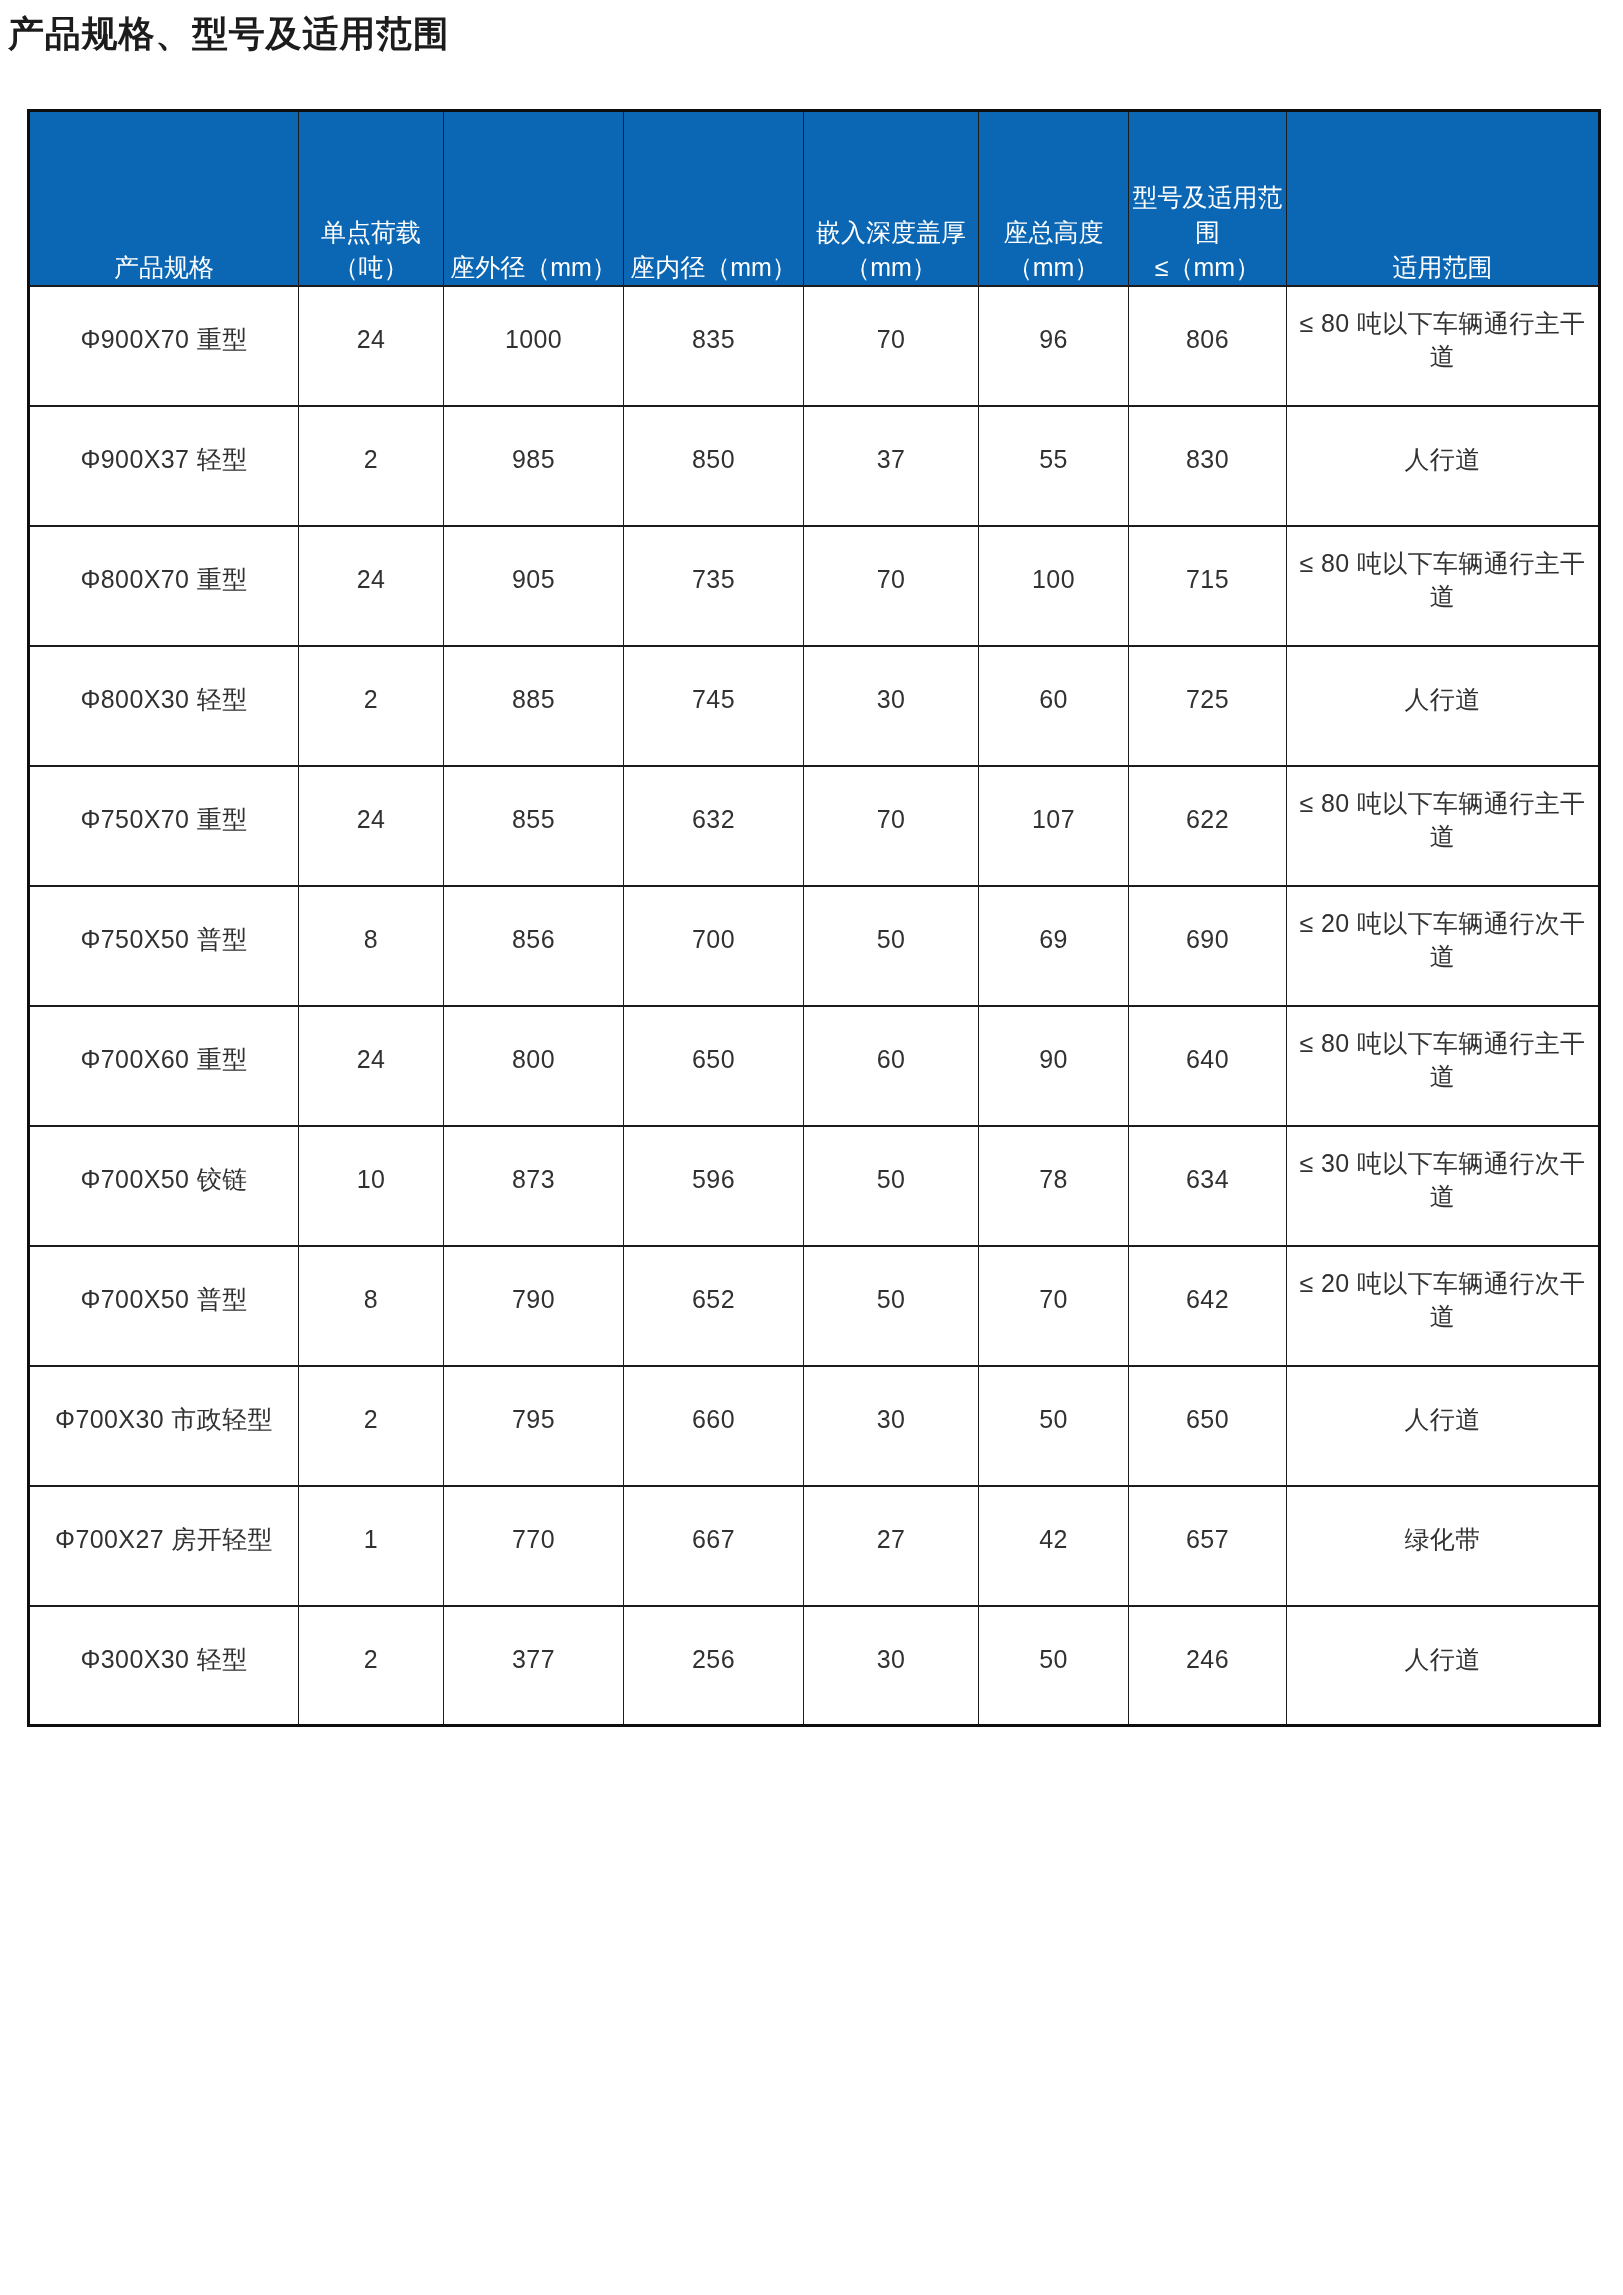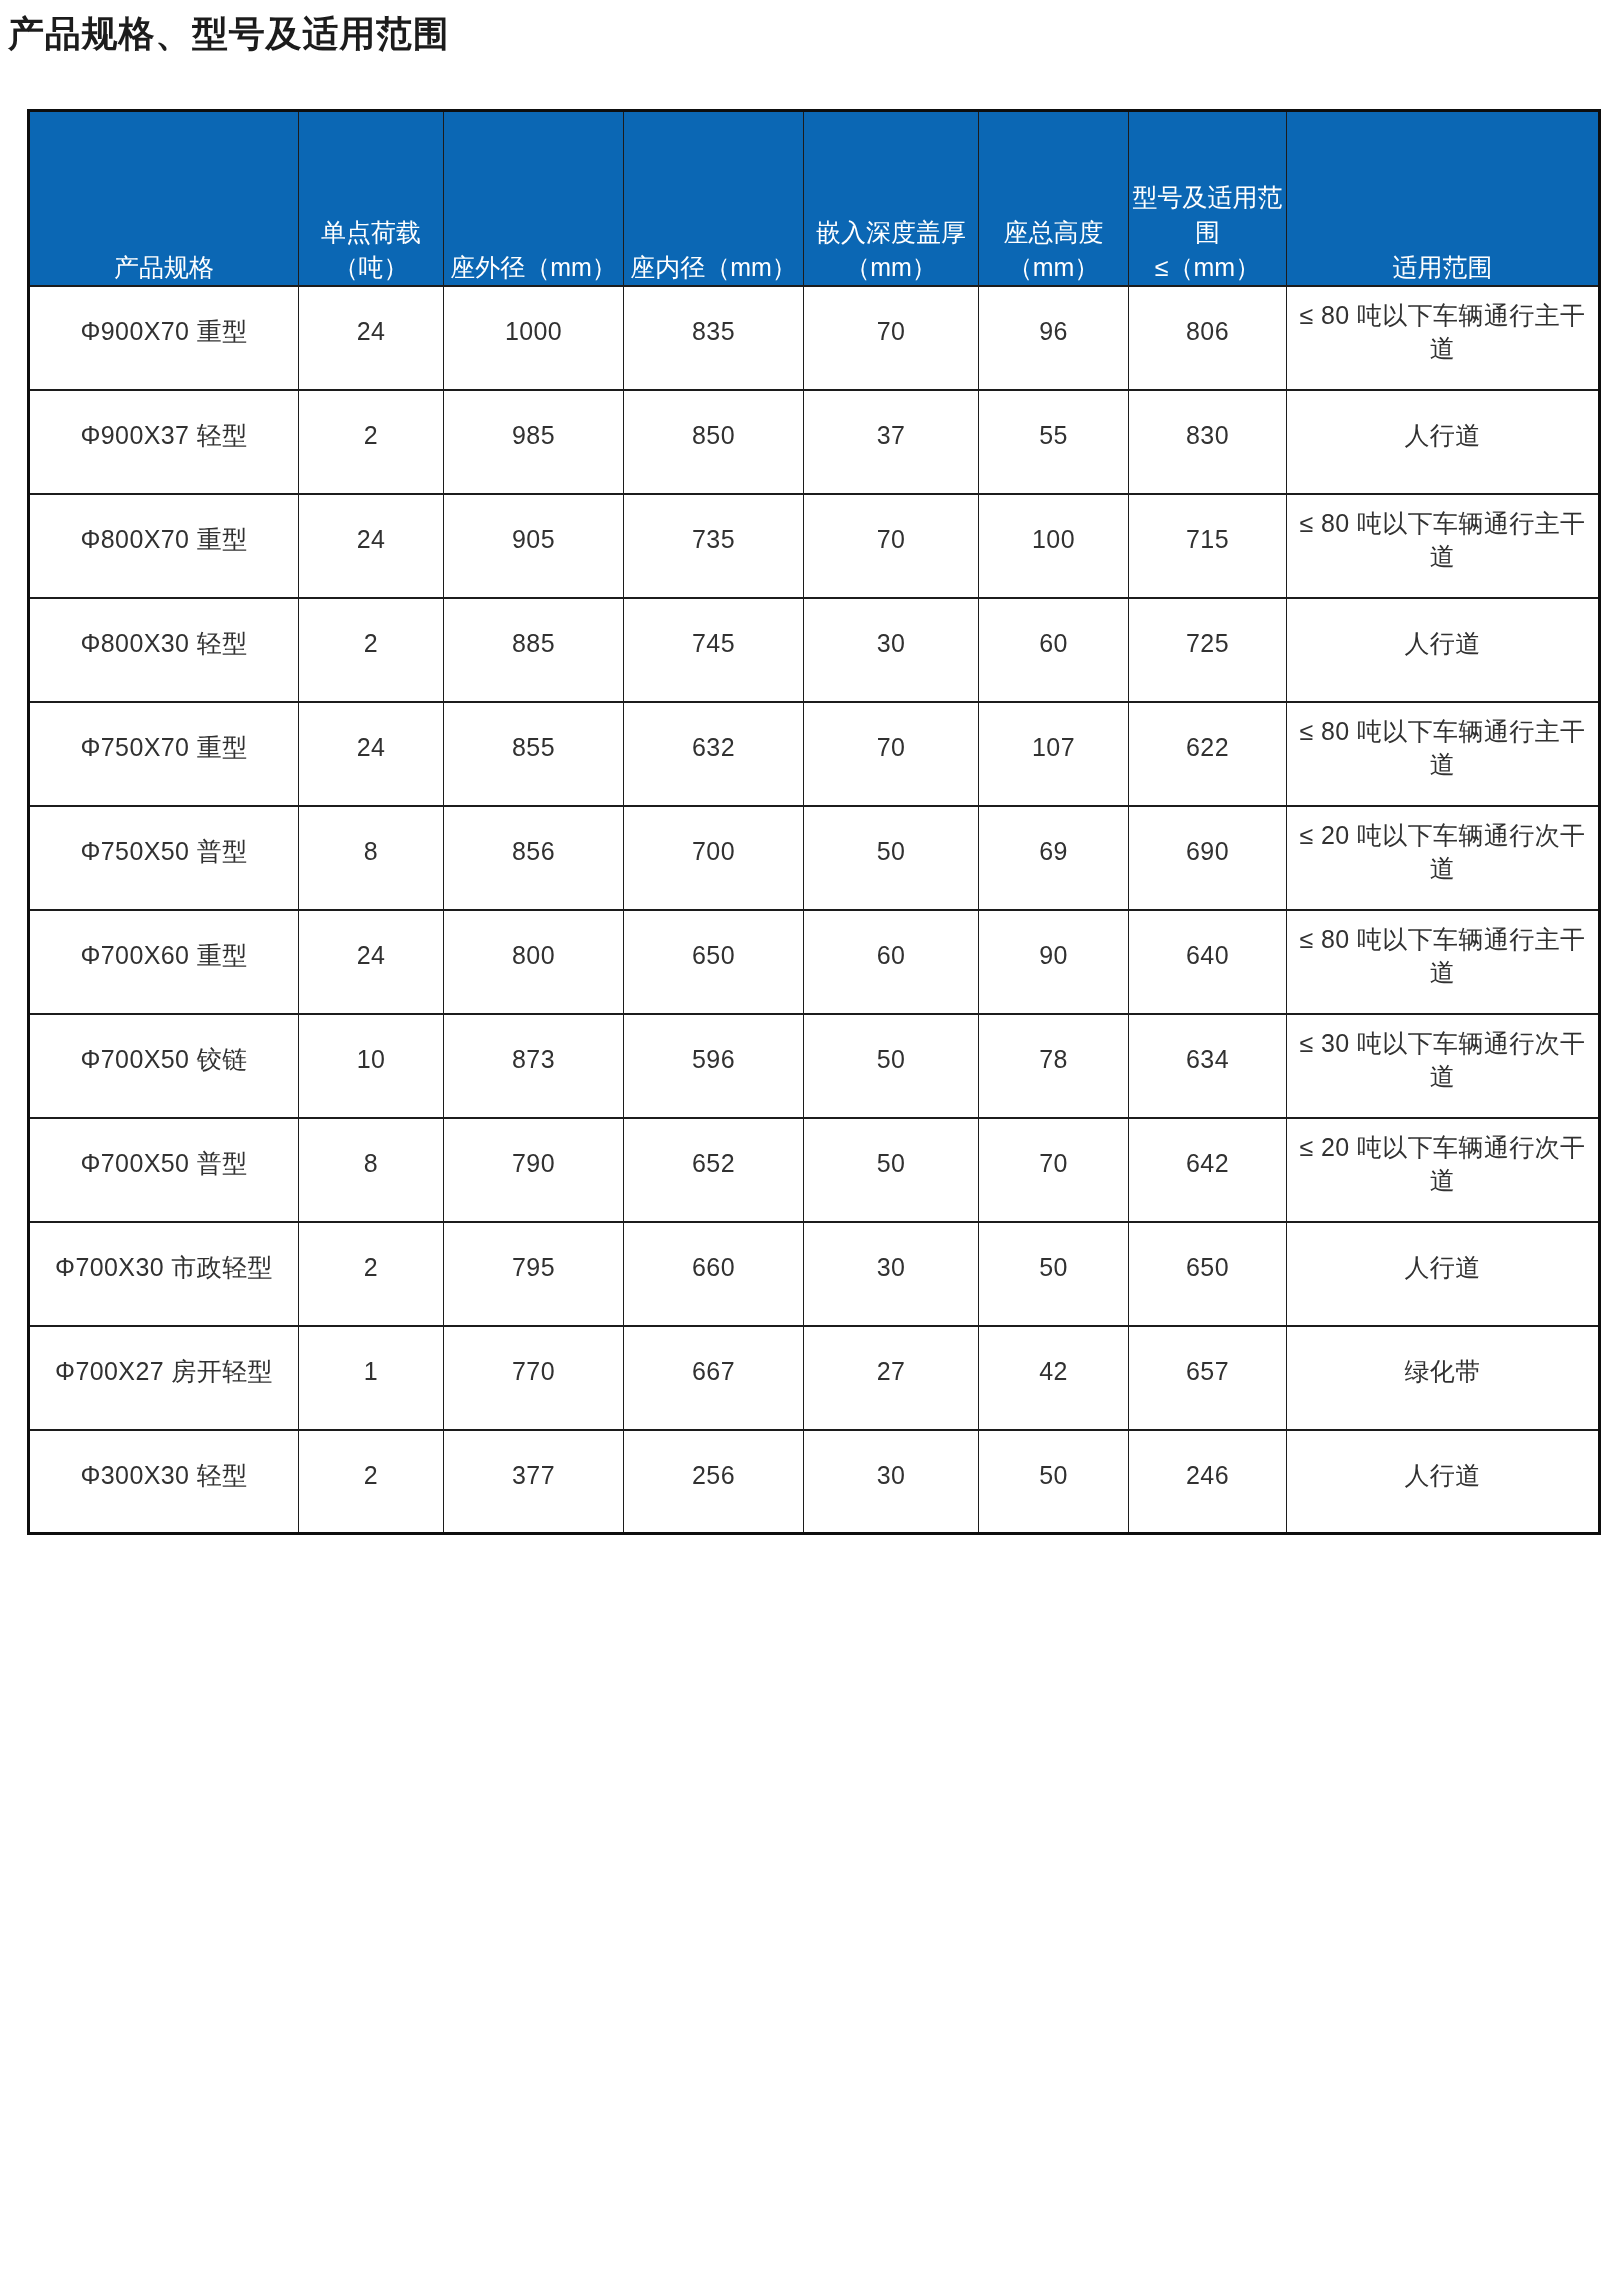--- a/index.html
+++ b/index.html
@@ -51,21 +51,21 @@
     line-height: 35px;
     margin-left: 24px;
   }
   .spec-table th .h-line {
     display: block;
   }
   .spec-table th .h-line:empty {
     display: none;
   }
   .spec-table tbody tr {
-    height: 104px;
+    height: 120px;
   }
   .spec-table td {
     background: #ffffff;
     color: var(--body-text, #313131);
     font-size: 25px;
     text-align: center;
     vertical-align: middle;
     padding-bottom: 11.7px;
     letter-spacing: 0.4px;
   }

